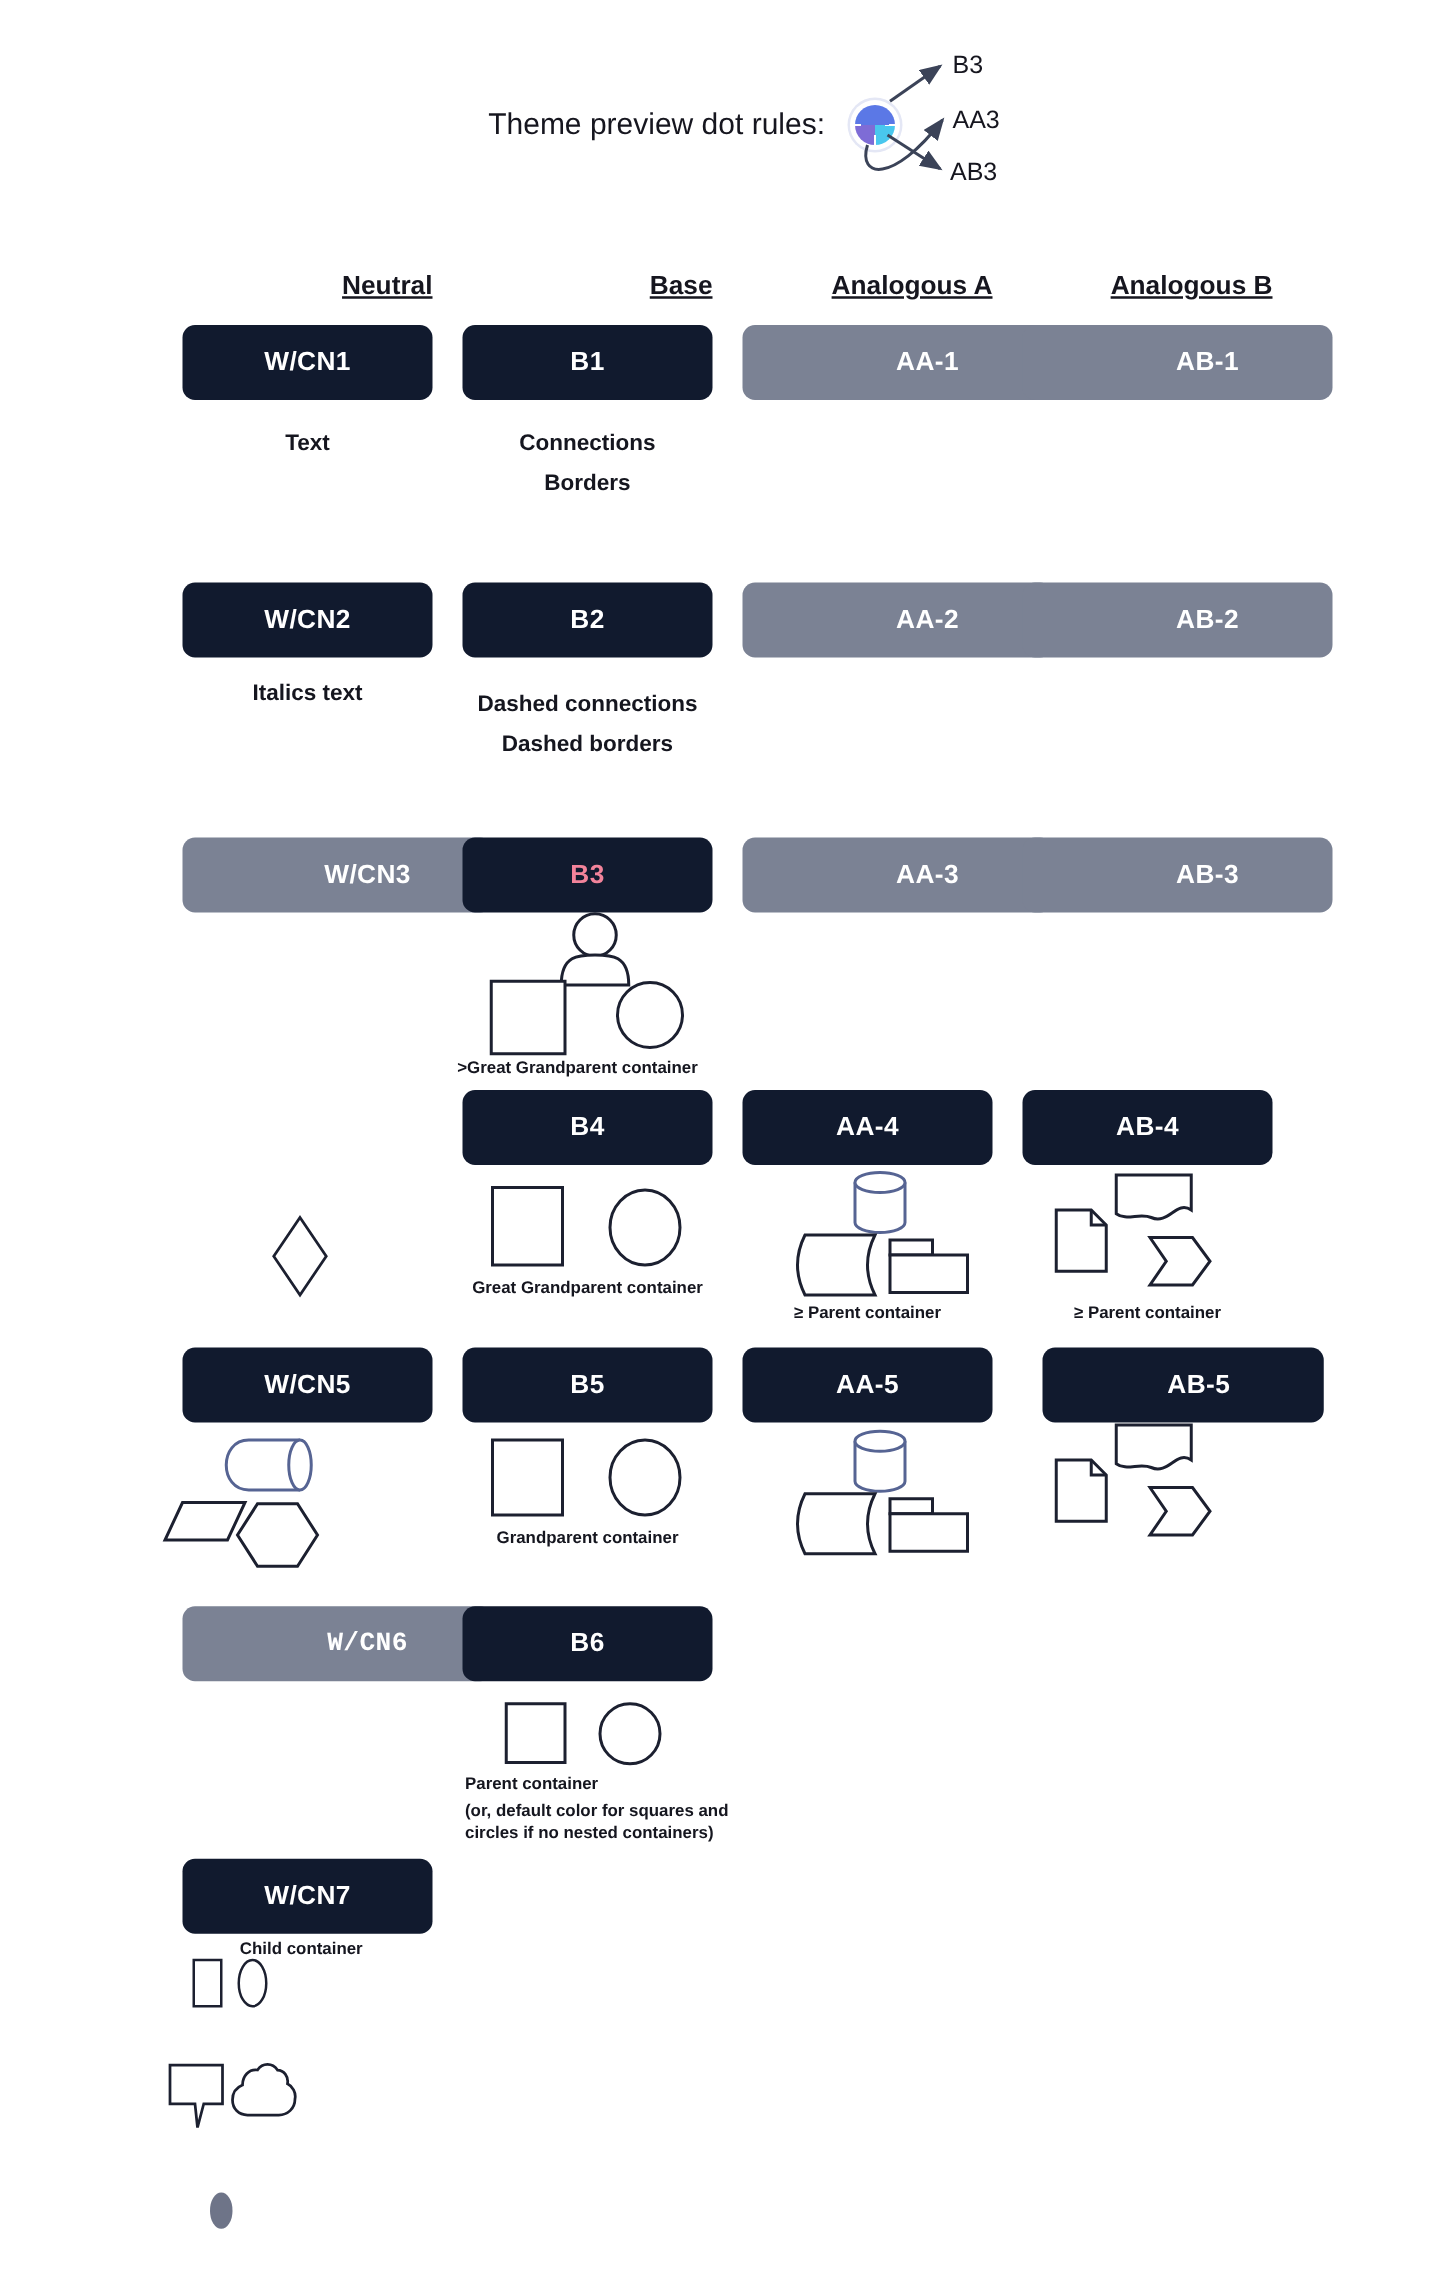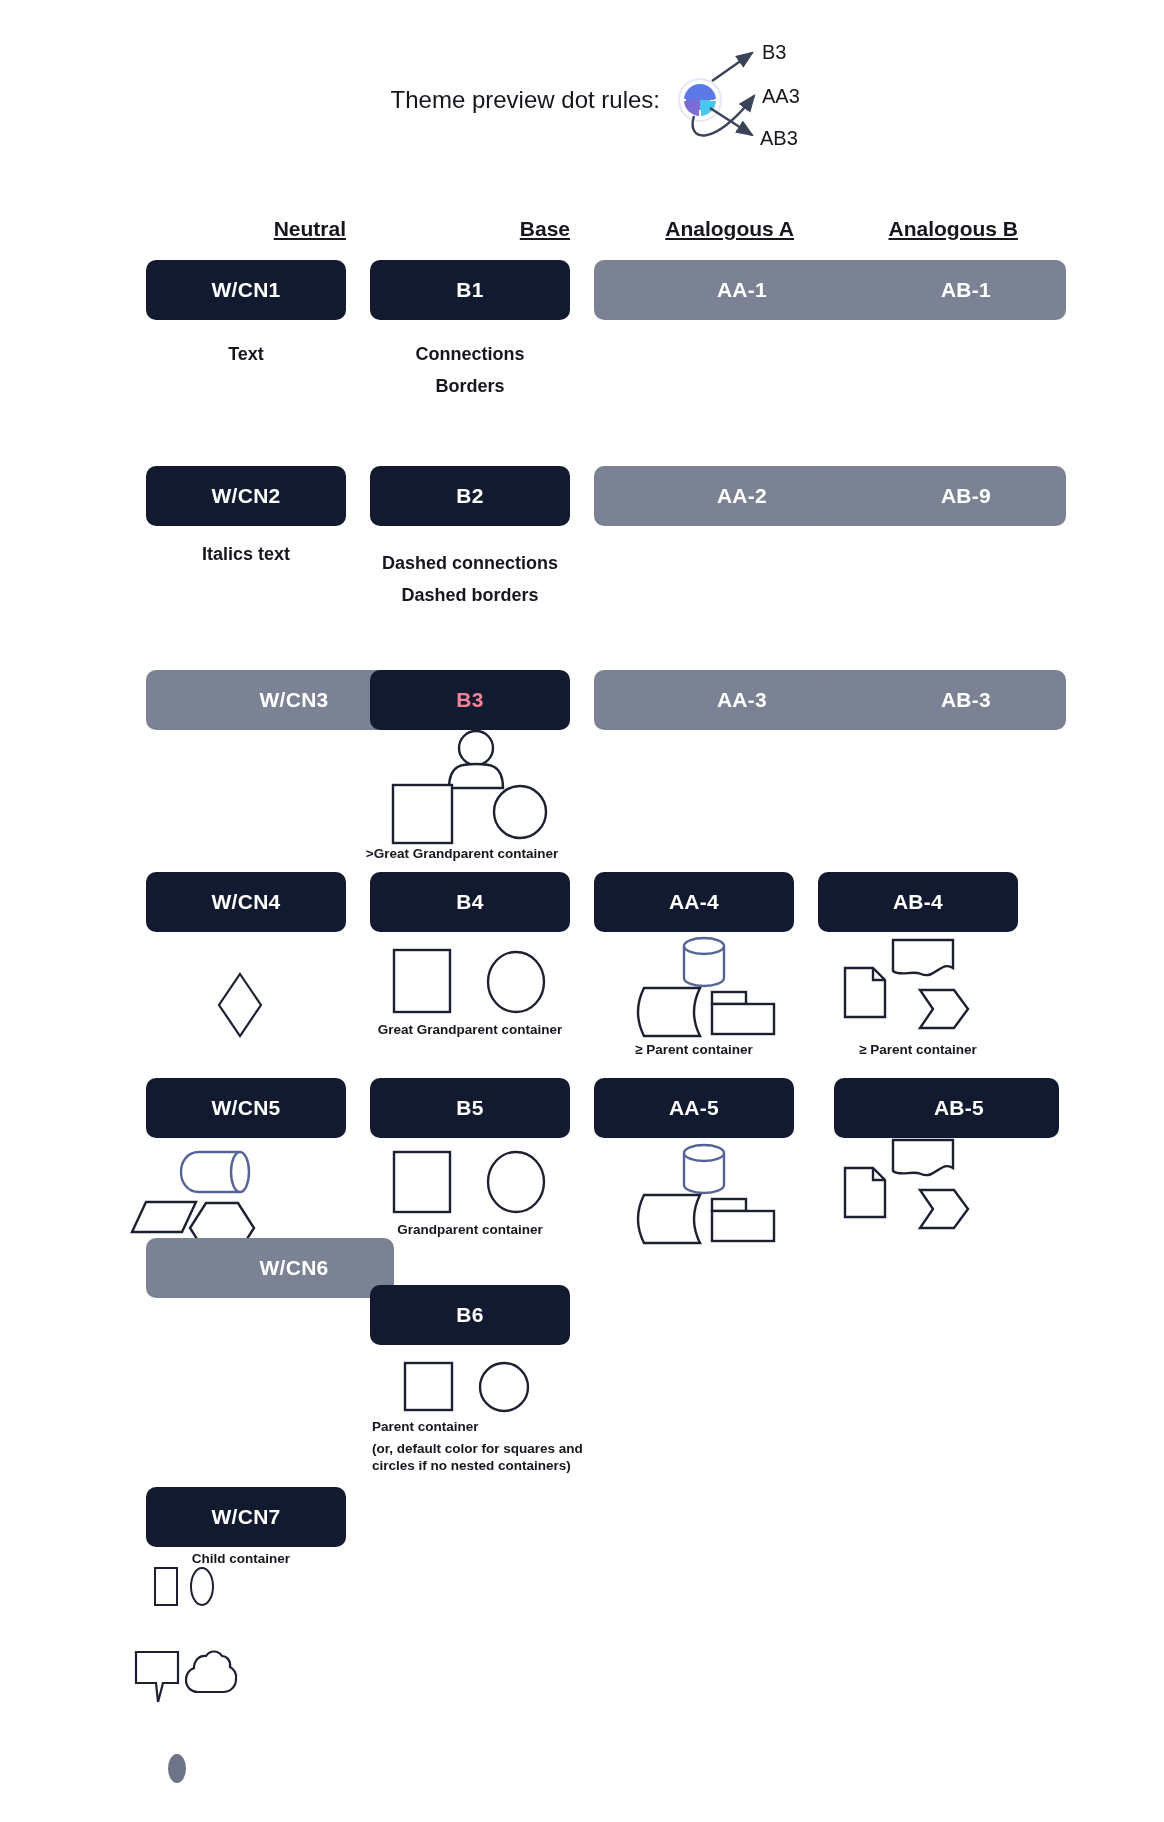--- a/index.html
+++ b/index.html
@@ -58,39 +58,38 @@
   <div class="sw dark" style="left:370px;top:260px;">B1</div>
   <div class="sw gray" style="left:594px;top:260px;">AA-1</div>
   <div class="sw gray" style="left:818px;top:260px;">AB-1</div>
   <div class="ann a20" style="left:146px;top:344px;">Text</div>
   <div class="ann a20" style="left:370px;top:344px;">Connections</div>
   <div class="ann a20" style="left:370px;top:376px;">Borders</div>
 
   <div class="sw dark" style="left:146px;top:466px;">W/CN2</div>
   <div class="sw dark" style="left:370px;top:466px;">B2</div>
   <div class="sw gray" style="left:594px;top:466px;">AA-2</div>
-  <div class="sw gray" style="left:818px;top:466px;">AB-9</div>
+  <div class="sw gray" style="left:818px;top:466px;">AB-2</div>
   <div class="ann a20" style="left:146px;top:544px;">Italics text</div>
   <div class="ann a20" style="left:370px;top:553px;">Dashed connections</div>
   <div class="ann a20" style="left:370px;top:585px;">Dashed borders</div>
 
   <div class="sw gray" style="left:146px;top:670px;">W/CN3</div>
   <div class="sw dark pinktext" style="left:370px;top:670px;">B3</div>
   <div class="sw gray" style="left:594px;top:670px;">AA-3</div>
   <div class="sw gray" style="left:818px;top:670px;">AB-3</div>
 
   <svg class="shape" style="left:385px;top:725px;" width="180" height="125" viewBox="0 0 180 125">
     <circle cx="91" cy="23" r="17" fill="#fff" stroke="#1c2030" stroke-width="2.4"></circle>
     <path d="M64,63 C64,39 78,39 91,39 C104,39 118,39 118,63 L64,63 Z" fill="#fff" stroke="#1c2030" stroke-width="2.4"></path>
     <rect x="8" y="60" width="59" height="58" fill="#fff" stroke="#1c2030" stroke-width="2.4"></rect>
     <circle cx="135" cy="87" r="26" fill="#fff" stroke="#1c2030" stroke-width="2.4"></circle>
   </svg>
   <div class="ann a13" style="left:342px;top:846px;">&gt;Great Grandparent container</div>
 
-  <div class="sw dark" style="left:146px;top:872px;">W/CN4</div>
   <div class="sw dark" style="left:370px;top:872px;">B4</div>
   <div class="sw dark" style="left:594px;top:872px;">AA-4</div>
   <div class="sw dark" style="left:818px;top:872px;">AB-4</div>
 
   <svg class="shape" style="left:215px;top:972px;" width="60" height="70" viewBox="0 0 60 70">
     <path d="M25,2 L46,33 L25,64 L4,33 Z" fill="#fff" stroke="#1c2030" stroke-width="2.2"></path>
   </svg>
 
   <svg class="shape" style="left:390px;top:946px;" width="170" height="72" viewBox="0 0 170 72">
     <rect x="4" y="4" width="56" height="62" fill="#fff" stroke="#1c2030" stroke-width="2.4"></rect>
@@ -141,21 +140,21 @@
     <rect x="82" y="70" width="62" height="30" fill="#fff" stroke="#1c2030" stroke-width="2.4"></rect>
   </svg>
 
   <svg class="shape" style="left:840px;top:1134px;" width="140" height="100" viewBox="0 0 140 100">
     <path d="M53,6 H113 V34 C101,26 95,46 81,40 C72,36 61,43 53,37 Z" fill="#fff" stroke="#1c2030" stroke-width="2.4"></path>
     <path d="M5,34 H33 L45,46 V83 H5 Z" fill="#fff" stroke="#1c2030" stroke-width="2.4"></path>
     <path d="M33,34 V46 H45" fill="none" stroke="#1c2030" stroke-width="2.4"></path>
     <path d="M80,56 L114,56 L128,75 L114,94 L80,94 L93,75 Z" fill="#fff" stroke="#1c2030" stroke-width="2.4"></path>
   </svg>
 
-  <div class="sw gray" style="left:146px;top:1238px;">W/CN6</div>
+  <div class="sw gray" style="left:146px;top:1285px;font-family:Liberation Mono, monospace;">W/CN6</div>
   <div class="sw dark" style="left:370px;top:1285px;">B6</div>
 
   <svg class="shape" style="left:400px;top:1358px;" width="140" height="58" viewBox="0 0 140 58">
     <rect x="5" y="5" width="47" height="47" fill="#fff" stroke="#1c2030" stroke-width="2.4"></rect>
     <circle cx="104" cy="29" r="24" fill="#fff" stroke="#1c2030" stroke-width="2.4"></circle>
   </svg>
   <div class="ann a13l" style="left:372px;top:1419px;">Parent container</div>
   <div class="ann a13l" style="left:372px;top:1441px;">(or, default color for squares and</div>
   <div class="ann a13l" style="left:372px;top:1458px;">circles if no nested containers)</div>
 

